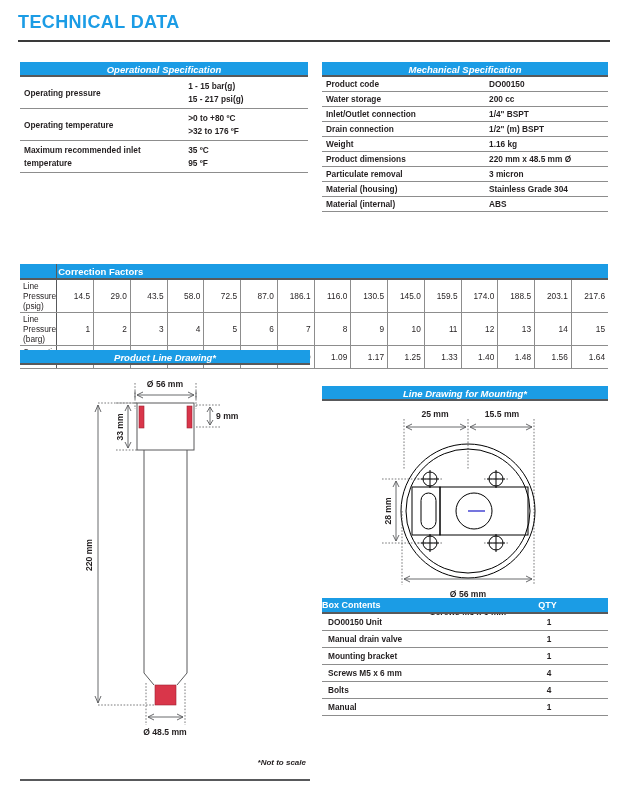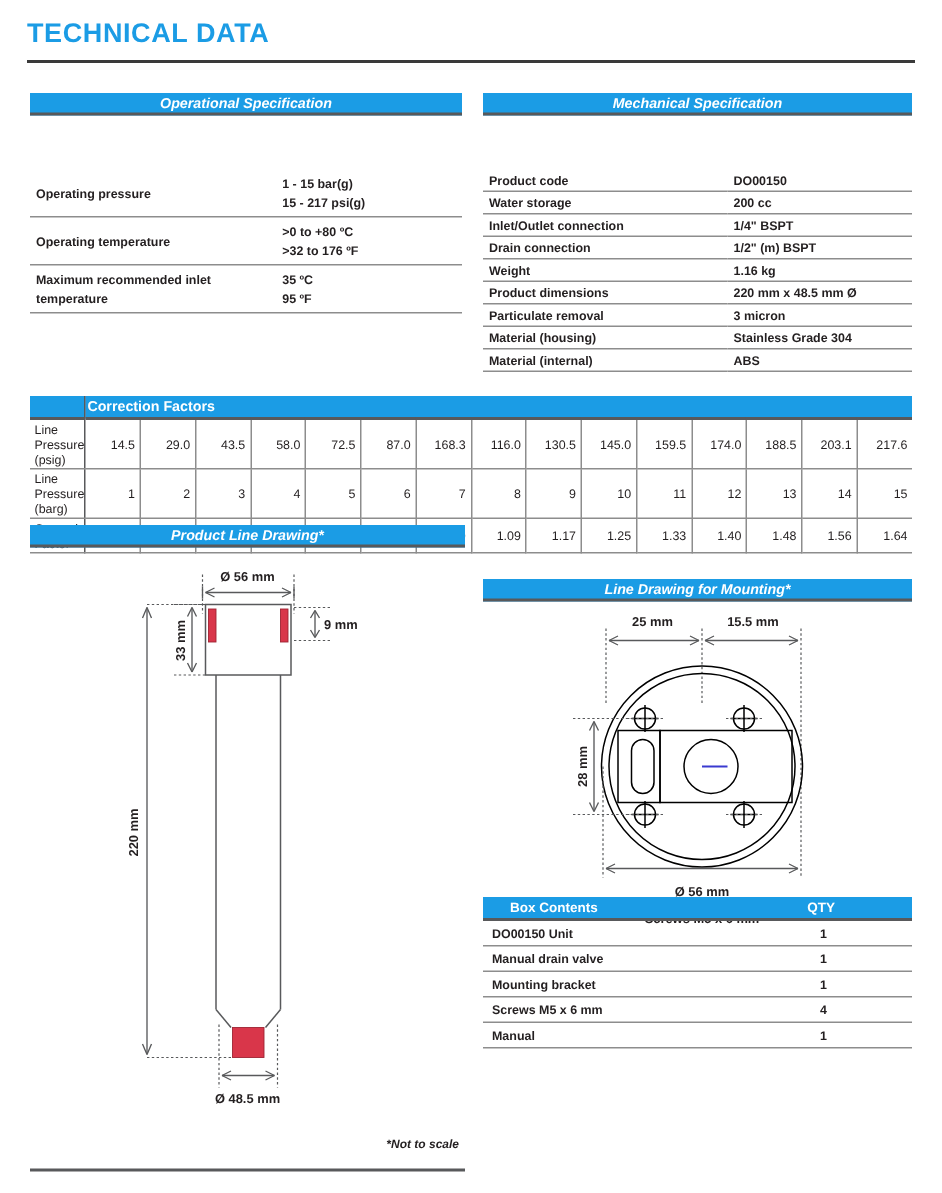--- a/index.html
+++ b/index.html
@@ -27,21 +27,21 @@
   
   .block { position: absolute; }
   .bhead {
     background: #1b9ce5; color: #ffffff;
     font-size: 9.5px; font-weight: 700;
     text-align: center; line-height: 15px; height: 15px;
     border-bottom: 2px solid #58595b;
     font-style: italic;
   }
 
-  table.spec { width: 100%; border-collapse: collapse; margin-top: 36px; }
+  table.spec { width: 100%; border-collapse: collapse; }
   table.spec td {
     font-size: 8.3px; font-weight: 700;
     padding: 2px 4px;
     border-bottom: 1px solid #8d8d8d;
     vertical-align: middle;
   }
   table.spec td.k { width: 57%; }
   table.spec td.v { width: 43%; }
   table.spec tr:last-child td { border-bottom: 1px solid #8d8d8d; }
   .vline { line-height: 12.5px; }
@@ -83,21 +83,21 @@
   .dim { stroke: #58595b; stroke-width: .9; fill: none; }
   .dash{ stroke: #58595b; stroke-width: .8; fill: none; stroke-dasharray: 1.6 1.6; }
   .dimtxt { font-family: "Liberation Sans", sans-serif; font-size: 8.6px; font-weight: 700; fill: #231f20; }
   .red  { fill: #d9364a; stroke: #9e2433; stroke-width: .6; }
 
   
   #box-block { left: 322px; top: 598px; width: 286px; }
   table.box { width: 100%; border-collapse: collapse; }
   table.box th {
     background: #1b9ce5; color: #fff; font-size: 9px; font-weight: 700;
-    height: 15px; text-align: left; padding-left: 18px;
+    height: 15px; text-align: left; padding-left: 0;
     border-bottom: 2px solid #58595b;
   }
   table.box th.qty { text-align: center; padding-left: 0; width: 42%; }
   table.box td {
     font-size: 8.3px; font-weight: 700; padding: 3px 4px 3px 6px;
     border-bottom: 1px solid #8d8d8d;
   }
   table.box td.qty { text-align: center; }
 
   
@@ -207,21 +207,21 @@
       </thead>
       <tbody id="cf-body">
           <tr>
             <td class="lbl">Line Pressure (psig)</td>
             <td>14.5</td>
             <td>29.0</td>
             <td>43.5</td>
             <td>58.0</td>
             <td>72.5</td>
             <td>87.0</td>
-            <td>168.3</td>
+            <td>186.1</td>
             <td>116.0</td>
             <td>130.5</td>
             <td>145.0</td>
             <td>159.5</td>
             <td>174.0</td>
             <td>188.5</td>
             <td>203.1</td>
             <td>217.6</td>
           </tr>
           <tr>
@@ -396,20 +396,24 @@
           </tr>
           <tr>
             <td>Mounting bracket</td>
             <td class="qty">1</td>
           </tr>
           <tr>
             <td>Screws M5 x 6 mm</td>
             <td class="qty">4</td>
           </tr>
           <tr>
+            <td>Bolts</td>
+            <td class="qty">4</td>
+          </tr>
+          <tr>
             <td>Manual</td>
             <td class="qty">1</td>
           </tr>
         </tbody>
     </table>
   </div>
 
 
 </div>
 

